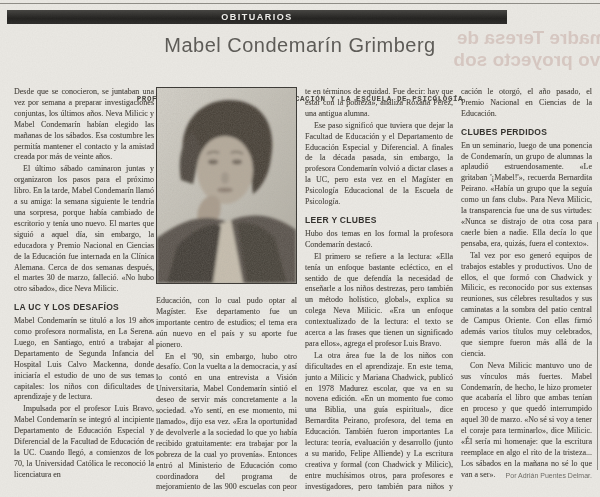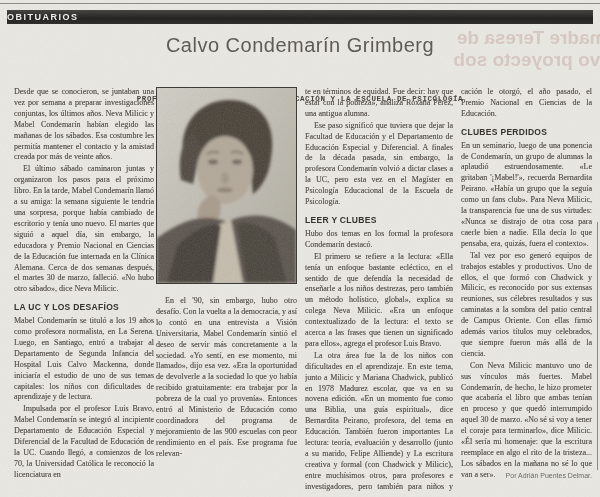--- a/index.html
+++ b/index.html
@@ -3,23 +3,23 @@
 <meta charset="utf-8">
 <style>
   html,body{margin:0;padding:0;background:#c9c7c2;}
   .page{
     position:relative;width:600px;height:497px;overflow:hidden;
     background:#ebe9e4;
     font-family:"Liberation Serif", serif;
   }
   .top-rule{position:absolute;left:0;top:3px;width:600px;height:1px;background:#8f8d87;}
   .section-bar{
-    position:absolute;left:7px;top:10px;width:586px;height:14px;
+    position:absolute;left:7px;top:10px;width:500px;height:14px;
     background:linear-gradient(#454441,#232220 60%,#2d2c2a);
-    display:flex;align-items:center;justify-content:flex-start;
+    display:flex;align-items:center;justify-content:center;
   }
   .section-bar span{
     color:#f2f1ee;font-family:"Liberation Sans",sans-serif;
     font-size:9px;font-weight:bold;letter-spacing:1.5px;
   }
   .ghost{
     position:absolute;top:27px;right:-34px;width:270px;
     transform:scaleX(-1);
     font-family:"Liberation Sans",sans-serif;font-weight:bold;
     color:#c7aba4;opacity:.5;line-height:22px;font-size:19px;
@@ -72,21 +72,21 @@
 
   <div class="section-bar">
     <span>OBITUARIOS</span>
   </div>
 
   <div class="ghost">
     <div>La madre Teresa de</div>
     <div>nuevo proyecto sob</div>
   </div>
 
-  <div class="title">Calvo Condemarín Grimberg</div>
+  <div class="title">Mabel Condemarín Grimberg</div>
   <div class="subtitle">PROFESORA DE LA FACULTAD DE EDUCACIÓN Y LA ESCUELA DE PSICOLOGÍA</div>
 
   <div class="col c1">
     <p>Desde que se conocieron, se juntaban una vez por semana a preparar investigaciones conjuntas, los últimos años. Neva Milicic y Mabel Condemarín habían elegido las mañanas de los sábados. Esa costumbre les permitía mantener el contacto y la amistad creada por más de veinte años.</p>
     <p class="ind">El último sábado caminaron juntas y organizaron los pasos para el próximo libro. En la tarde, Mabel Condemarín llamó a su amiga: la semana siguiente le tendría una sorpresa, porque había cambiado de escritorio y tenía uno nuevo. El martes que siguió a aquel día, sin embargo, la educadora y Premio Nacional en Ciencias de la Educación fue internada en la Clínica Alemana. Cerca de dos semanas después, el martes 30 de marzo, falleció. «No hubo otro sábado», dice Neva Milicic.</p>
     <h3>LA UC Y LOS DESAFÍOS</h3>
     <p>Mabel Condemarín se tituló a los 19 años como profesora normalista, en La Serena. Luego, en Santiago, entró a trabajar al Departamento de Segunda Infancia del Hospital Luis Calvo Mackenna, donde iniciaría el estudio de uno de sus temas capitales: los niños con dificultades de aprendizaje y de lectura.</p>
     <p class="ind">Impulsada por el profesor Luis Bravo, Mabel Condemarín se integró al incipiente Departamento de Educación Especial y Diferencial de la Facultad de Educación de la UC. Cuando llegó, a comienzos de los 70, la Universidad Católica le reconoció la licenciatura en</p>
   </div>
 
@@ -119,20 +119,21 @@
           <ellipse cx="68" cy="102" rx="8" ry="2.6" fill="#8d7f72"></ellipse>
           <ellipse cx="52" cy="124" rx="11" ry="17" fill="#ab9d8d" transform="rotate(18 52 124)"></ellipse>
           <path d="M0,150 C30,128 52,126 70,134 C96,122 120,128 139,142 L139,195 L0,195 Z" fill="#575048"></path>
           <path d="M58,138 L74,132 L86,195 L52,195 Z" fill="#cbc2b2"></path>
           <path d="M20,158 C40,138 56,134 64,138 L56,195 L10,195 Z" fill="#3e3933"></path>
           <path d="M118,150 C104,136 88,132 80,136 L90,195 L130,195 Z" fill="#423c35"></path>
         </g>
         <rect x="0" y="0" width="139" height="195" filter="url(#grain)" opacity="0.5"></rect>
       </svg>
     </div>
+    <p>Educación, con lo cual pudo optar al Magíster. Ese departamento fue un importante centro de estudios; el tema era aún nuevo en el país y su aporte fue pionero.</p>
     <p class="ind">En el '90, sin embargo, hubo otro desafío. Con la vuelta a la democracia, y así lo contó en una entrevista a Visión Universitaria, Mabel Condemarín sintió el deseo de servir más concretamente a la sociedad. «Yo sentí, en ese momento, mi llamado», dijo esa vez. «Era la oportunidad de devolverle a la sociedad lo que yo había recibido gratuitamente: era trabajar por la pobreza de la cual yo provenía». Entonces entró al Ministerio de Educación como coordinadora del programa de mejoramiento de las 900 escuelas con peor rendimiento en el país. Ese programa fue relevan-</p>
   </div>
 
   <div class="col c3">
     <p>te en términos de equidad. Fue decir: hay que estar con la pobreza», analiza Roxana Pérez, una antigua alumna.</p>
     <p class="ind">Ese paso significó que tuviera que dejar la Facultad de Educación y el Departamento de Educación Especial y Diferencial. A finales de la década pasada, sin embargo, la profesora Condemarín volvió a dictar clases a la UC, pero esta vez en el Magíster en Psicología Educacional de la Escuela de Psicología.</p>
     <h3>LEER Y CLUBES</h3>
     <p>Hubo dos temas en los formal la profesora Condemarín destacó.</p>
     <p class="ind">El primero se refiere a la lectura: «Ella tenía un enfoque bastante ecléctico, en el sentido de que defendía la necesidad de enseñarle a los niños destrezas, pero también un método holístico, global», explica su colega Neva Milicic. «Era un enfoque contextualizado de la lectura: el texto se acerca a las frases que tienen un significado para ellos», agrega el profesor Luis Bravo.</p>
     <p class="ind">La otra área fue la de los niños con dificultades en el aprendizaje. En este tema, junto a Milicic y Mariana Chadwick, publicó en 1978 Madurez escolar, que va en su novena edición. «En un momento fue como una Biblia, una guía espiritual», dice Bernardita Peirano, profesora, del tema en Educación. También fueron importantes La lectura: teoría, evaluación y desarrollo (junto a su marido, Felipe Alliende) y La escritura creativa y formal (con Chadwick y Milicic), entre muchísimos otros, para profesores e investigadores, pero también para niños y padres.</p>

